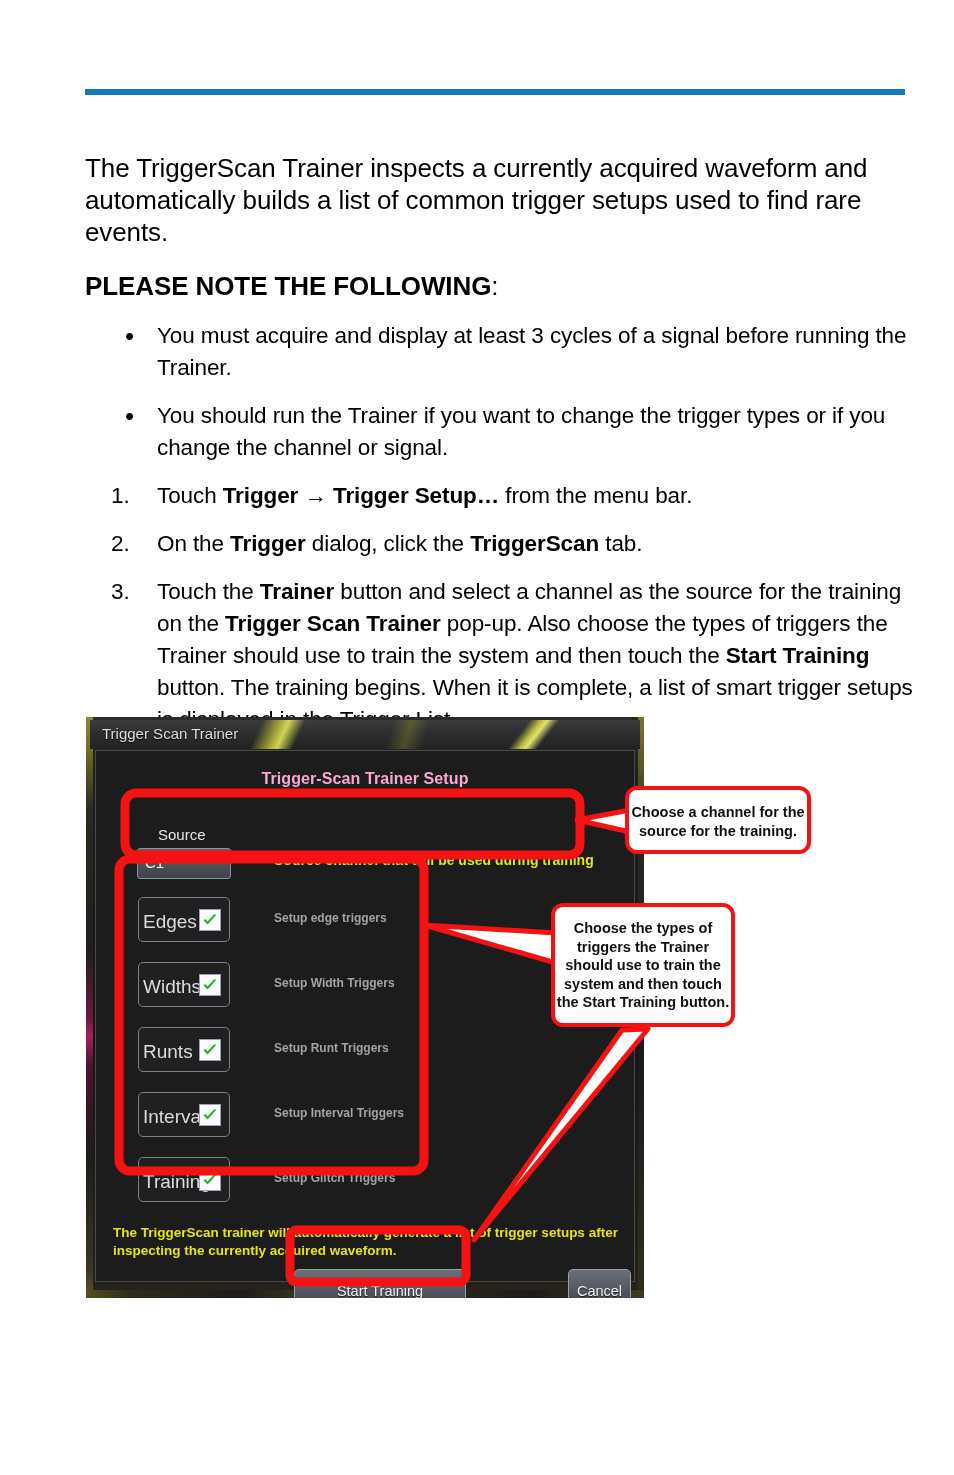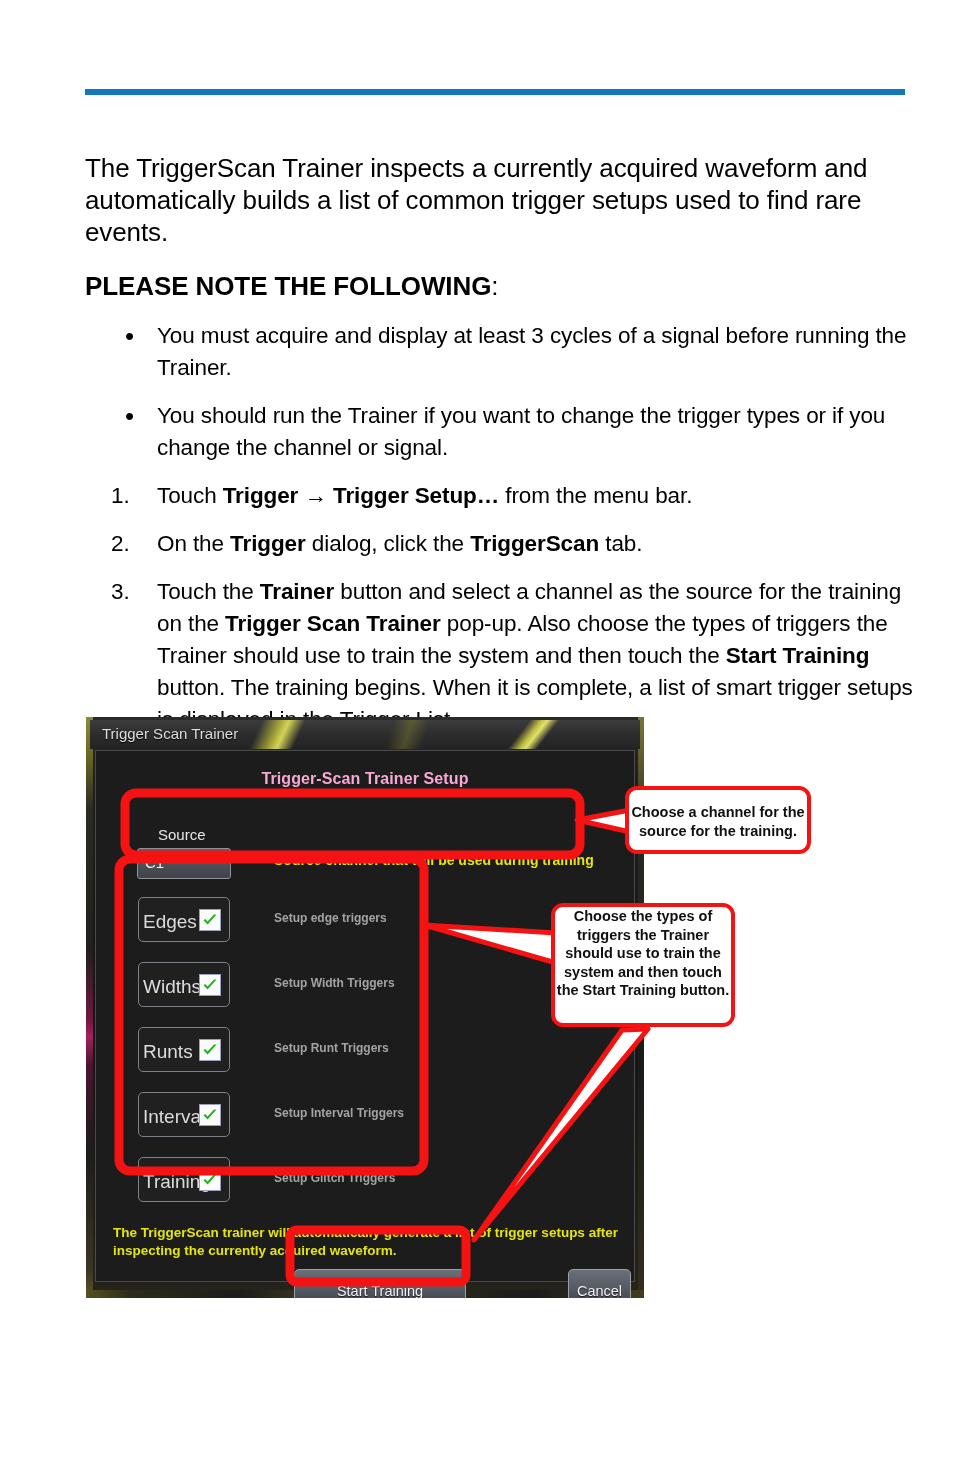--- a/index.html
+++ b/index.html
@@ -310,21 +310,21 @@
     width: 186px; height: 68px;
     font-size: 14.5px;
     line-height: 19px;
     padding-top: 13px;
   }
   .bubble-2 {
     left: 551px; top: 903px;
     width: 184px; height: 124px;
     font-size: 14.5px;
     line-height: 18.5px;
-    padding-top: 0;
+    padding-top: 12px;
   }
 </style>
 </head>
 <body>
 
 <div class="page">
 
   <div class="top-rule"></div>
 
   <div class="body-text">

